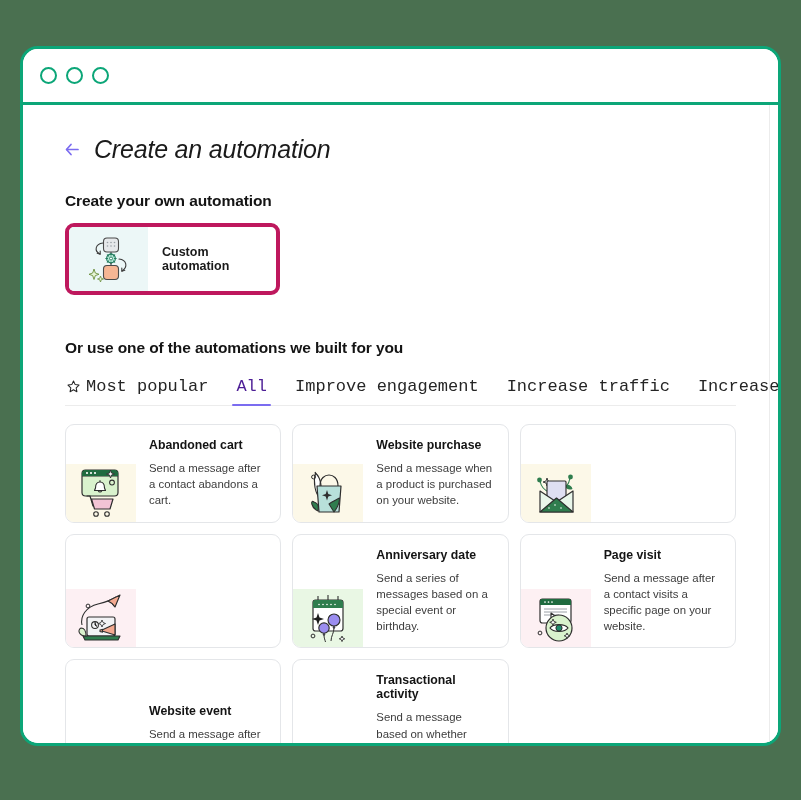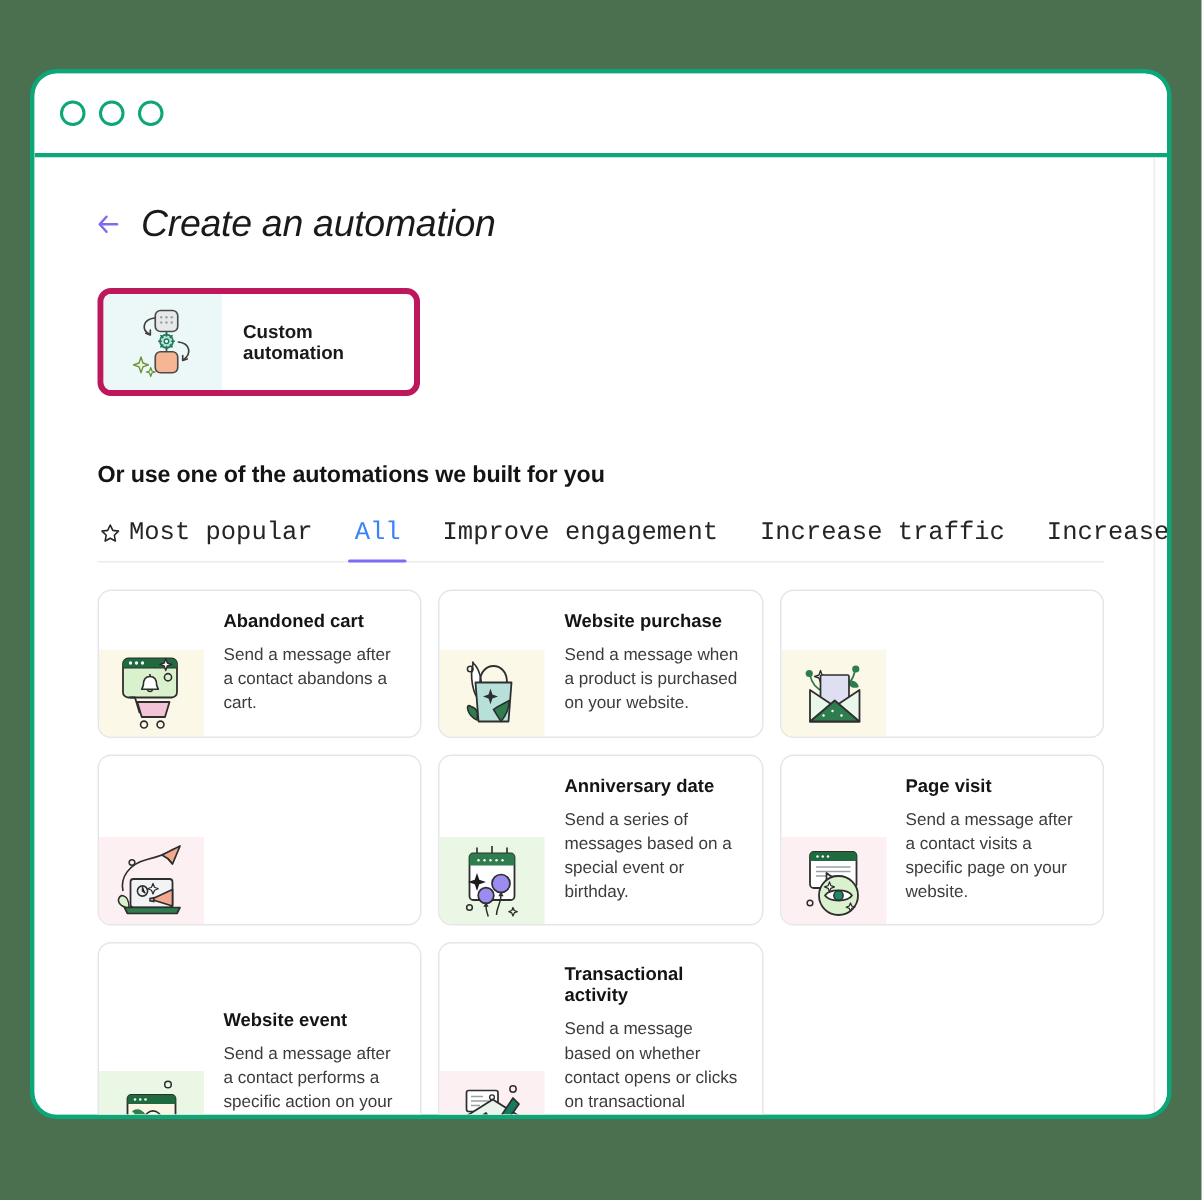--- a/index.html
+++ b/index.html
@@ -146,21 +146,21 @@
     gap: 6px;
     padding: 0 14px 9px 14px;
     font-size: 17px;
     color: #252525;
     cursor: pointer;
     position: relative;
     white-space: nowrap;
     font-family: Liberation Mono, monospace;
   }
   .tab:first-child { padding-left: 2px; }
-  .tab.active { color: #3b82f6; }
+  .tab.active { color: #4c1d95; }
   .tab.active::after {
     content: "";
     position: absolute;
     left: 10px; right: 10px;
     bottom: -1px;
     height: 2px;
     background: #7b6cf0;
     border-radius: 2px;
   }
   .star-icon { display: flex; align-items: center; }
@@ -227,20 +227,21 @@
       <div class="page-header">
         <span class="back-arrow">
           <svg width="15" height="13" viewBox="0 0 15 13">
             <path d="M6 1.5 L1.5 6.5 L6 11.5" stroke="#7b6cf0" stroke-width="1.7" fill="none" stroke-linecap="round" stroke-linejoin="round"></path>
             <path d="M1.8 6.5 H13" stroke="#7b6cf0" stroke-width="1.7" fill="none" stroke-linecap="round"></path>
           </svg>
         </span>
         <span class="page-title">Create an automation</span>
       </div>
 
+      <div class="section-title own">Create your own automation</div>
 
       <div class="custom-card">
         <div class="custom-card-icon">
           <svg width="50" height="52" viewBox="0 0 50 52">
 
             <rect x="19.5" y="5" width="15" height="14" rx="3.5" fill="#e6e8ea" stroke="#4a4a4a" stroke-width="1.1"></rect>
             <circle cx="23.5" cy="9.5" r="0.8" fill="#9aa0a6"></circle>
               <circle cx="27" cy="9.5" r="0.8" fill="#9aa0a6"></circle>
             <circle cx="30.5" cy="9.5" r="0.8" fill="#9aa0a6"></circle>
             <circle cx="23.5" cy="13" r="0.8" fill="#9aa0a6"></circle>

